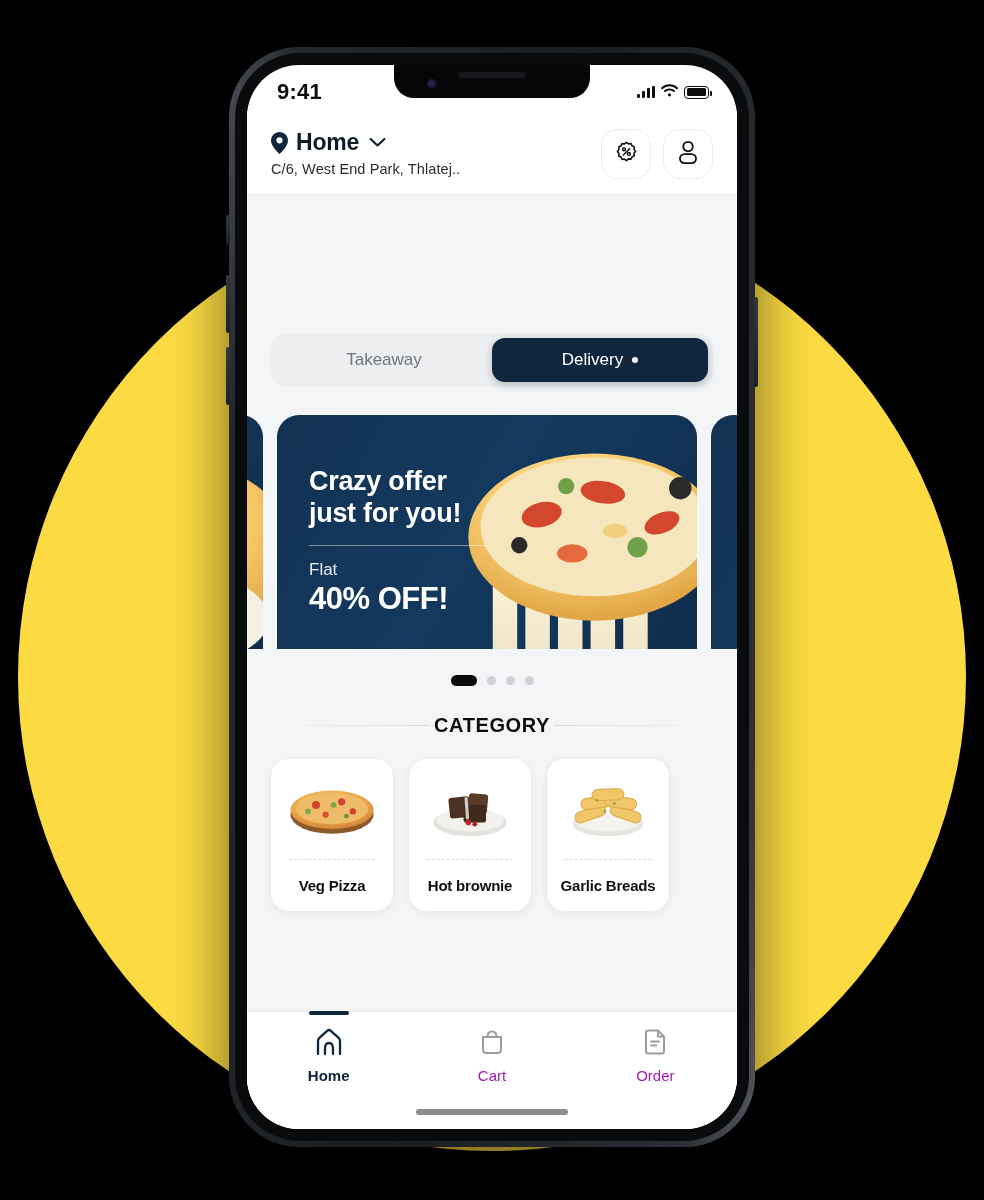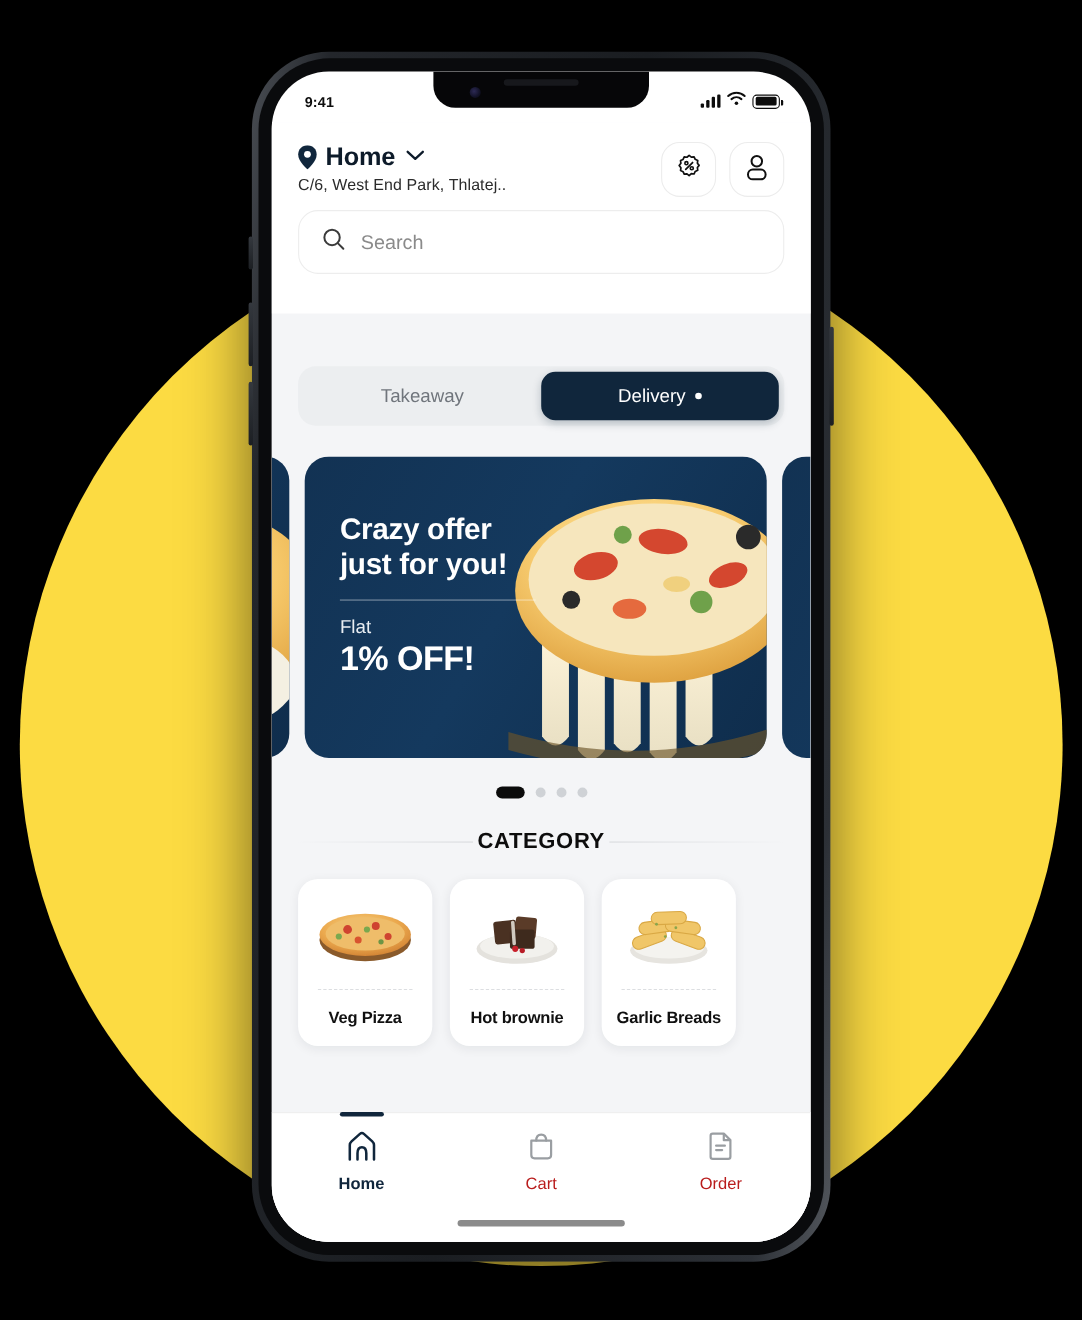--- a/index.html
+++ b/index.html
@@ -110,21 +110,21 @@
     position: absolute;
     top: 0; left: 0; right: 0;
     height: 46px;
     display: flex;
     align-items: center;
     justify-content: space-between;
     padding: 8px 28px 0 30px;
     z-index: 35;
   }
   #status-time {
-    font-size: 13px;
+    font-size: 22px;
     font-weight: bold;
     color: #0d0d0d;
     letter-spacing: 0.2px;
   }
   #status-icons {
     display: flex;
     align-items: center;
     gap: 6px;
   }
   .bars { display: flex; align-items: flex-end; gap: 2px; height: 12px; }
@@ -247,21 +247,21 @@
   }
   .mode-dot {
     width: 6px; height: 6px; border-radius: 50%;
     background: #ffffff; display: inline-block;
   }
 
   
   #carousel {
     margin-top: 28px;
     position: relative;
-    height: 274px;
+    height: 234px;
     overflow: hidden;
   }
   #carousel-track {
     position: absolute;
     left: 0; top: 0;
     display: flex;
     gap: 14px;
     padding-left: 0;
   }
   .slide {
@@ -394,21 +394,21 @@
   }
   .nav-item {
     flex: 1;
     display: flex;
     flex-direction: column;
     align-items: center;
     gap: 7px;
     cursor: pointer;
     position: relative;
   }
-  .nav-label { font-size: 15px; color: #b91c1c; }
+  .nav-label { font-size: 15px; color: #a21caf; }
   .nav-item.active .nav-label { color: #10263c; font-weight: bold; }
   .nav-active-bar {
     position: absolute;
     top: -17px;
     width: 40px; height: 4px;
     border-radius: 3px;
     background: #10263c;
   }
   #home-indicator {
     position: absolute;
@@ -469,21 +469,21 @@
                   <circle cx="128" cy="140" r="10" fill="#2b2b2b"></circle>
                 </svg>
               </div>
 
               <div class="slide">
                 <div class="slide-text">
                   <div class="slide-head">Crazy offer</div>
                   <div class="slide-head">just for you!</div>
                   <div class="slide-rule"></div>
                   <div class="slide-flat">Flat</div>
-                  <div class="slide-off">1% OFF!</div>
+                  <div class="slide-off">40% OFF!</div>
                 </div>
                 <svg class="pizza-art" viewBox="0 0 260 260">
                   <defs>
                     <radialGradient id="pg1" cx="45%" cy="32%" r="72%">
                       <stop offset="0%" stop-color="#fff0bd"></stop>
                       <stop offset="50%" stop-color="#f8cd71"></stop>
                       <stop offset="100%" stop-color="#dd9f3d"></stop>
                     </radialGradient>
                     <linearGradient id="cheese1" x1="0" y1="0" x2="0" y2="1">
                       <stop offset="0%" stop-color="#fdf3d8"></stop>
@@ -636,31 +636,20 @@
               <span>
                 <svg width="24" height="26" viewBox="0 0 22 24">
                   <circle cx="11" cy="7" r="4.4" fill="none" stroke="#111111" stroke-width="1.7"></circle>
                   <rect x="3.6" y="14" width="14.8" height="8.2" rx="4.1" fill="none" stroke="#111111" stroke-width="1.7"></rect>
                 </svg>
               </span>
             </div>
           </div>
         </div>
 
-        <div id="search-wrap" style="padding-left:0;padding-right:0;">
-          <div id="search-box">
-            <span>
-              <svg width="23" height="23" viewBox="0 0 24 24">
-                <circle cx="10.3" cy="10.3" r="7.3" fill="none" stroke="#3b3b3b" stroke-width="1.9"></circle>
-                <path d="M15.7 15.7 L21 21" stroke="#3b3b3b" stroke-width="1.9" stroke-linecap="round"></path>
-              </svg>
-            </span>
-            <input id="search-input" type="text" placeholder="Search" style="">
-          </div>
-        </div>
       </div>
 
       <div id="status-bar">
         <div id="status-time">9:41</div>
         <div id="status-icons">
           <span class="bars">
               <i></i>
               <i></i>
               <i></i>
               <i></i>

